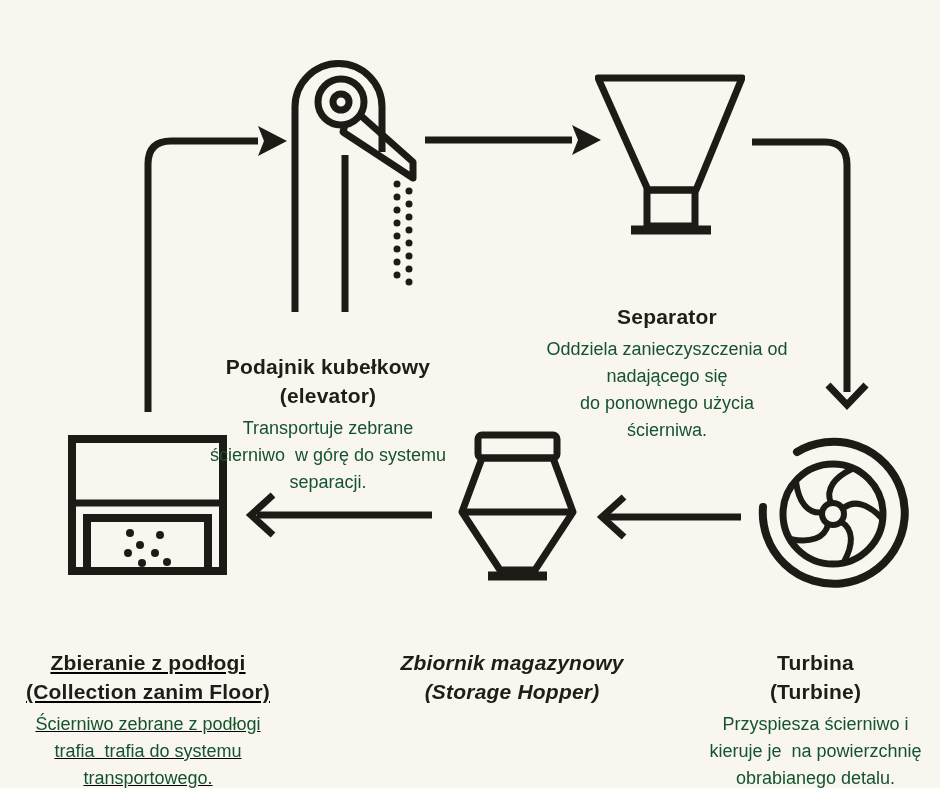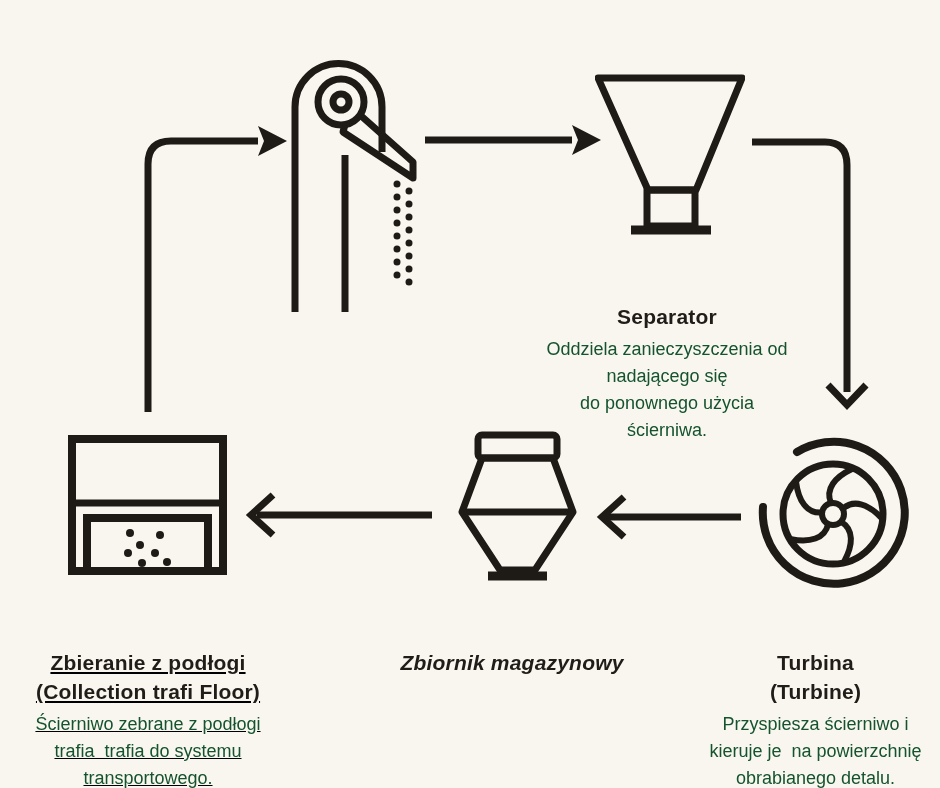--- a/index.html
+++ b/index.html
@@ -134,39 +134,47 @@
       <circle cx="62" cy="98" r="4"></circle>
         <circle cx="92" cy="100" r="4"></circle>
       <circle cx="72" cy="110" r="4"></circle>
         <circle cx="60" cy="118" r="4"></circle>
       <circle cx="87" cy="118" r="4"></circle>
         <circle cx="74" cy="128" r="4"></circle>
       <circle cx="99" cy="127" r="4"></circle>
     </g>
   </svg>
 
+  <div class="node-text" id="text-elevator">
+    <div class="node-title">Podajnik kubełkowy</div>
+    <div class="node-subtitle">(elevator)</div>
+    <div class="node-desc">Transportuje zebrane
+ścierniwo  w górę do systemu
+separacji.</div>
+  </div>
 
   <div class="node-text" id="text-separator">
     <div class="node-title">Separator</div>
     <div class="node-desc">Oddziela zanieczyszczenia od
 nadającego się
 do ponownego użycia
 ścierniwa.</div>
   </div>
 
   <div class="node-text" id="text-collection">
     <div class="node-title">Zbieranie z podłogi</div>
-    <div class="node-subtitle">(Collection trafi Floor)</div>
+    <div class="node-subtitle">(Collection zanim Floor)</div>
     <div class="node-desc">Ścierniwo zebrane z podłogi
 trafia  trafia do systemu
 transportowego.</div>
   </div>
 
   <div class="node-text" id="text-hopper">
     <div class="node-title">Zbiornik magazynowy</div>
+    <div class="node-subtitle">(Storage Hopper)</div>
   </div>
 
   <div class="node-text" id="text-turbine">
     <div class="node-title">Turbina</div>
     <div class="node-subtitle">(Turbine)</div>
     <div class="node-desc">Przyspiesza ścierniwo i
 kieruje je  na powierzchnię
 obrabianego detalu.</div>
   </div>
 

